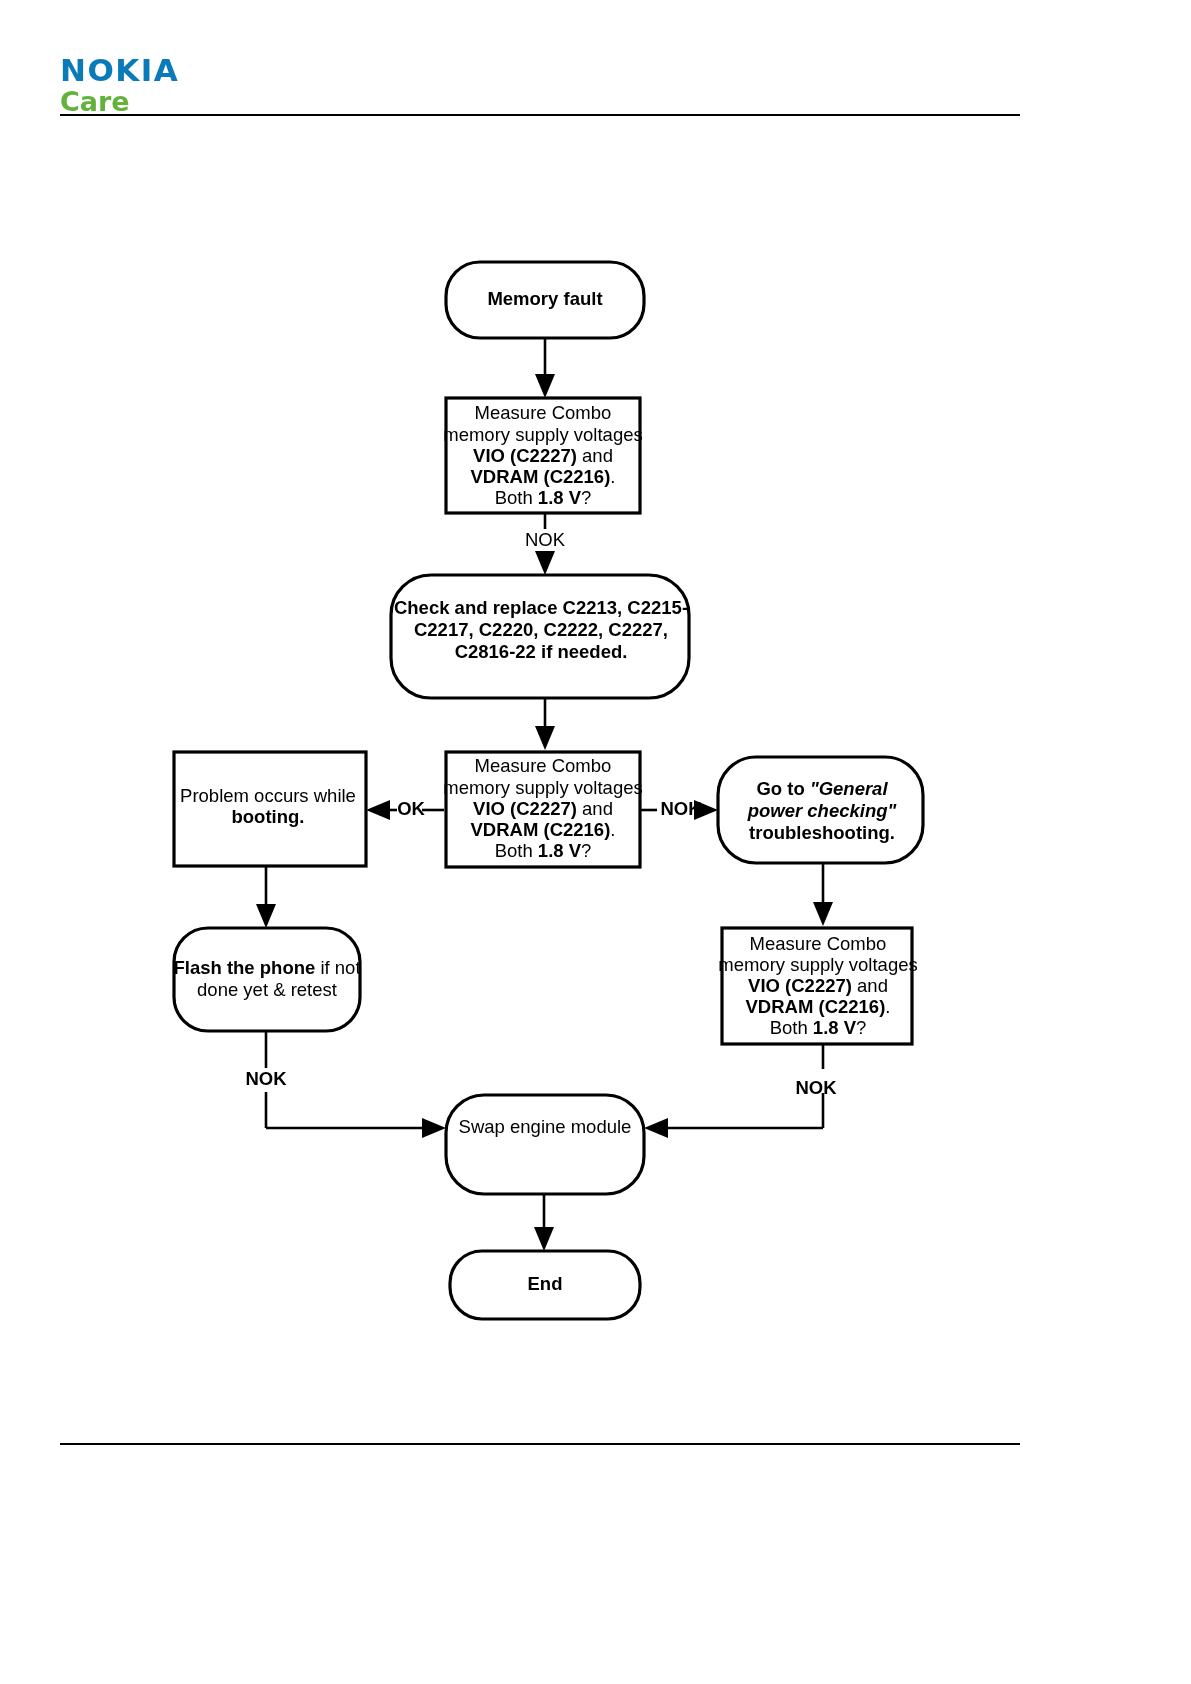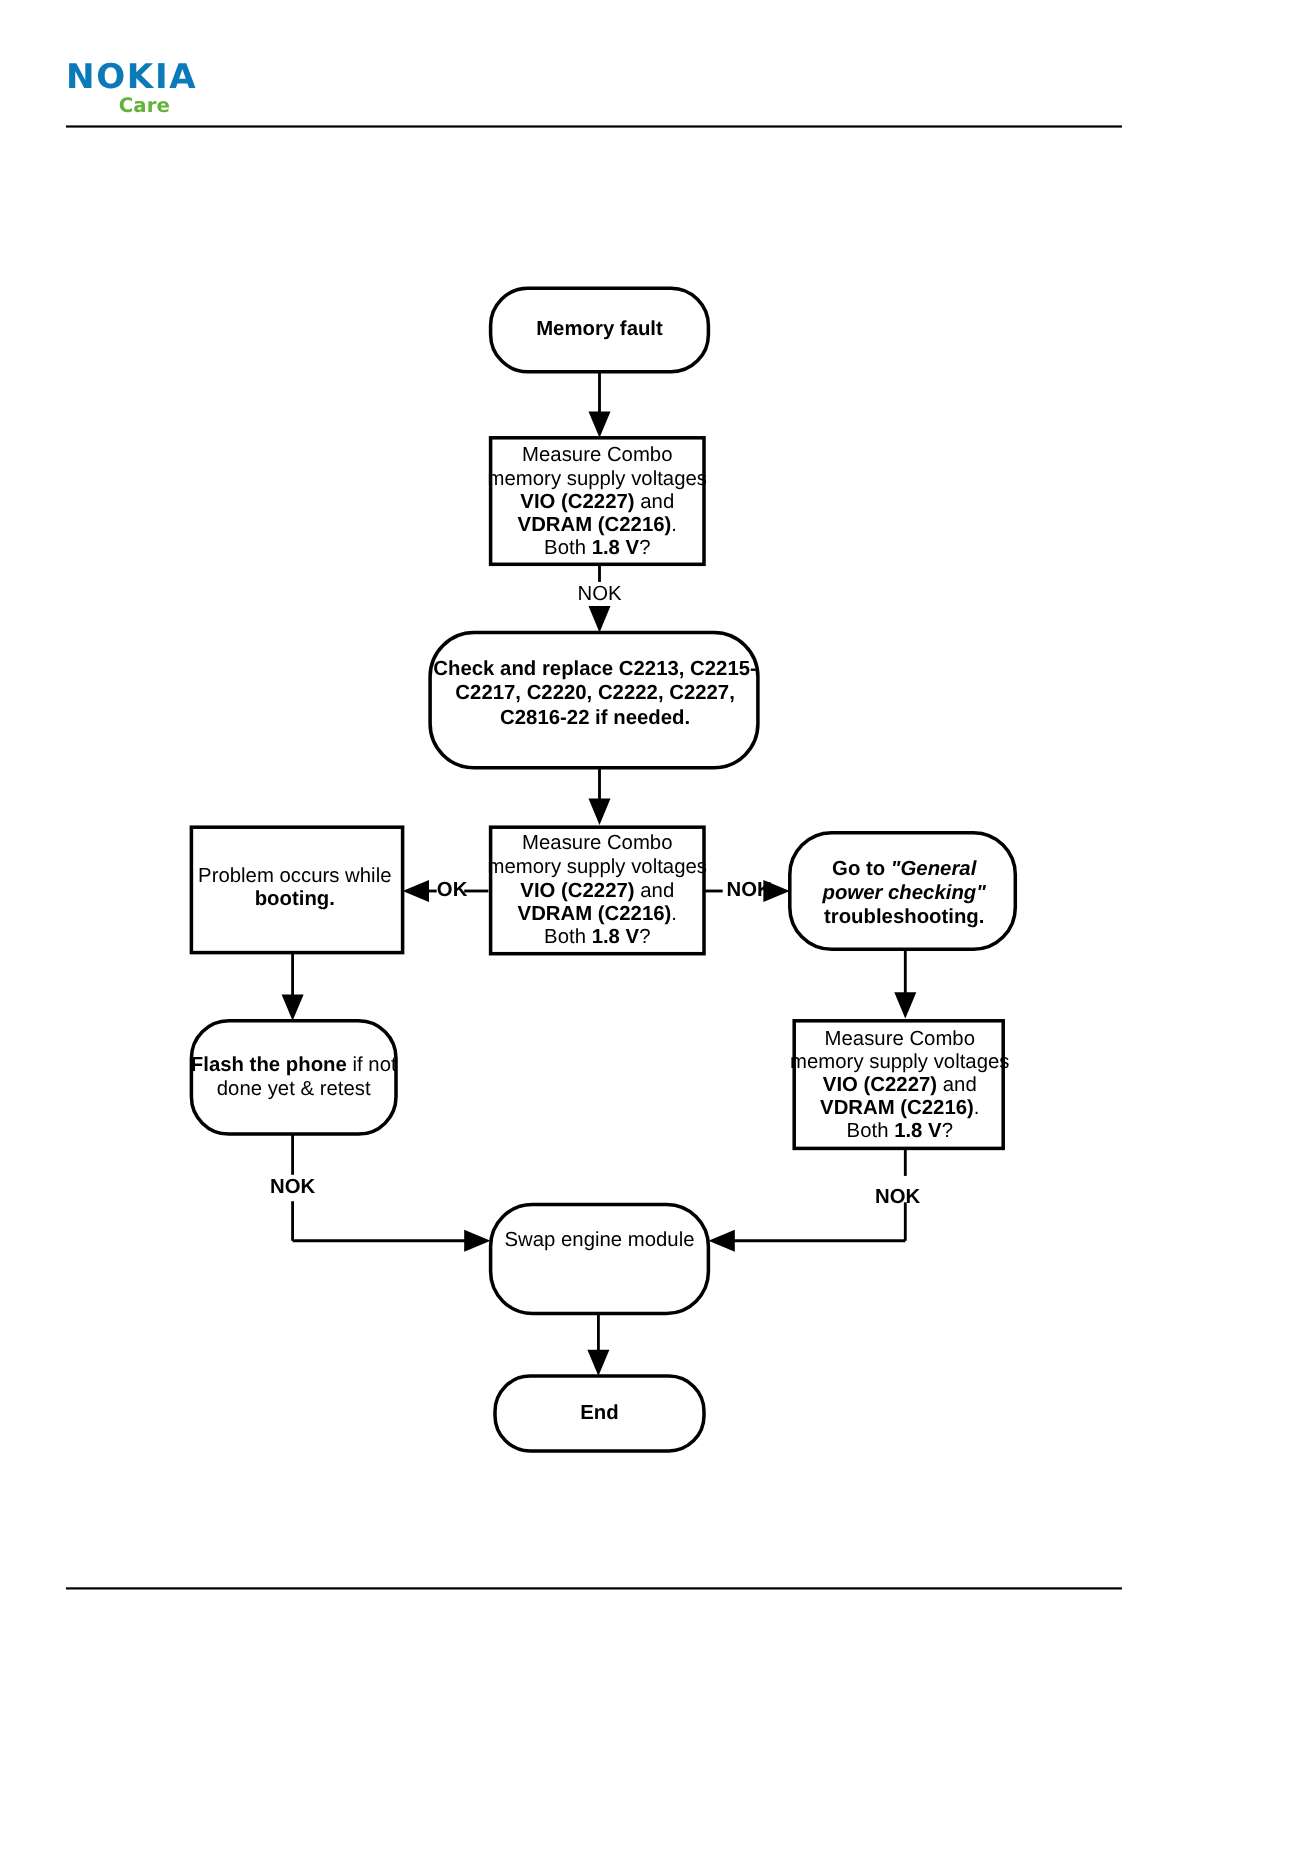--- a/index.html
+++ b/index.html
@@ -33,26 +33,25 @@
     font-family: "DejaVu Sans", sans-serif;
     font-weight: bold;
     font-size: 31px;
     letter-spacing: 1.5px;
     color: #0a7ab8;
     display: block;
   }
   #brand-care {
     font-family: "DejaVu Sans", sans-serif;
     font-weight: bold;
-    font-size: 18px;
+    font-size: 27px;
     letter-spacing: 0px;
     color: #63b33b;
     display: block;
     margin-top: 2px;
-    margin-left: 48px;
   }
   #header-rule {
     position: absolute;
     left: 60px;
     top: 114px;
     width: 960px;
     height: 2px;
     background: #000000;
   }
   #footer-rule {

